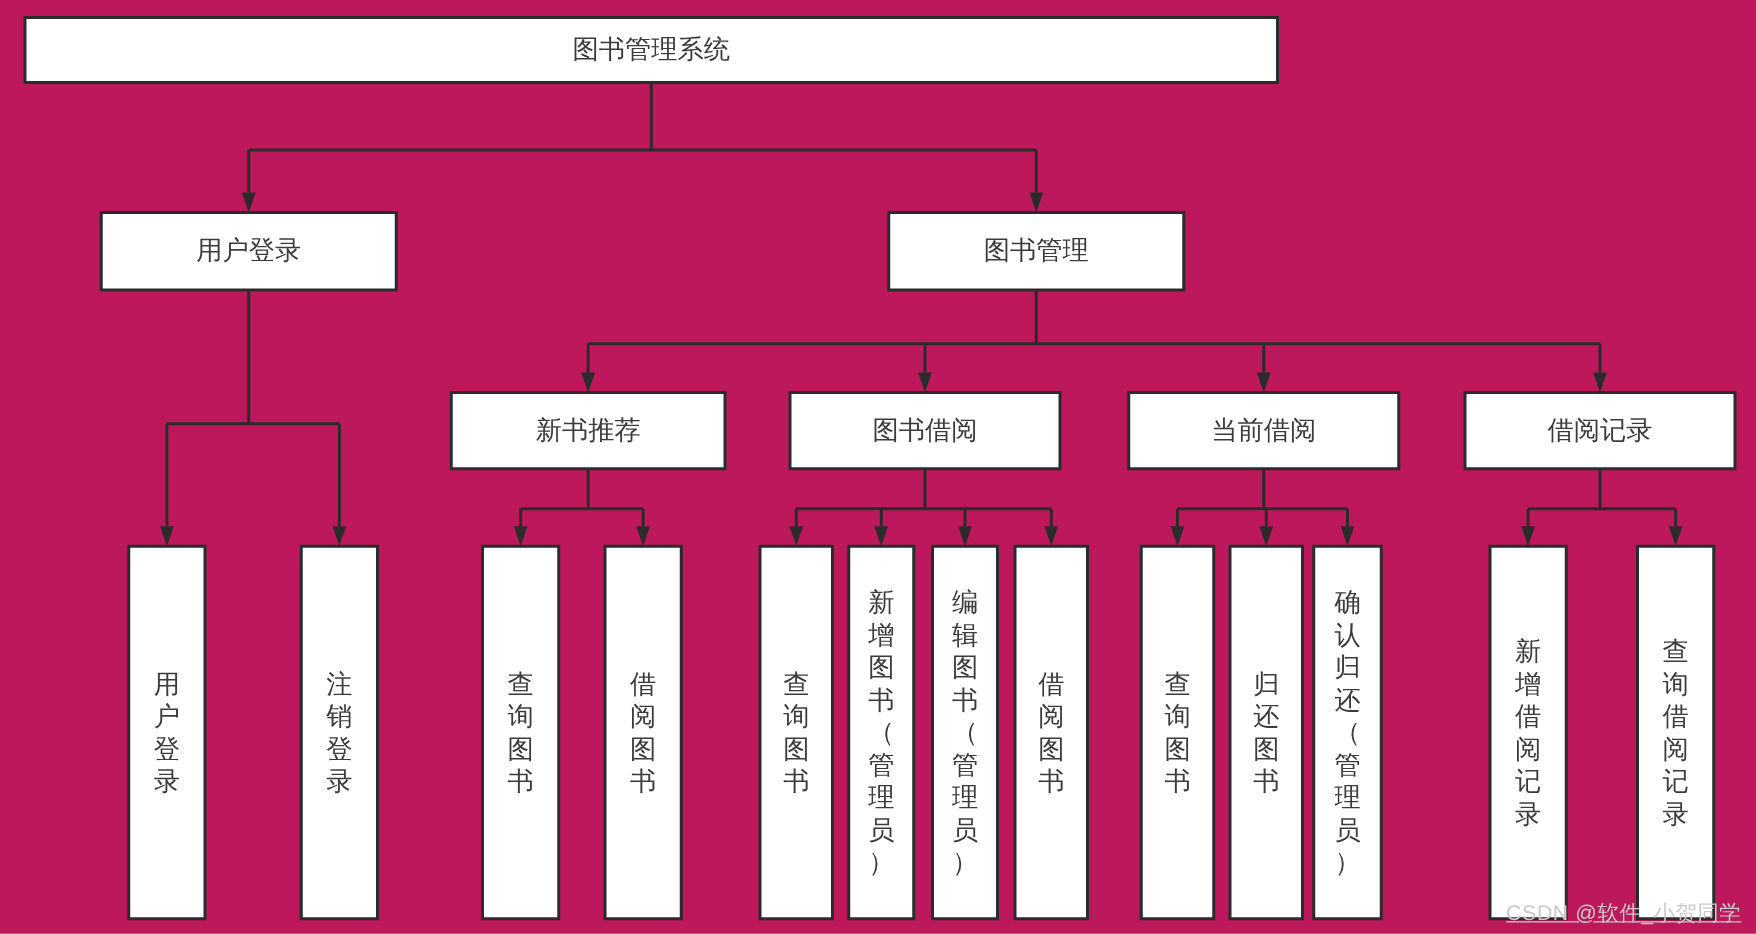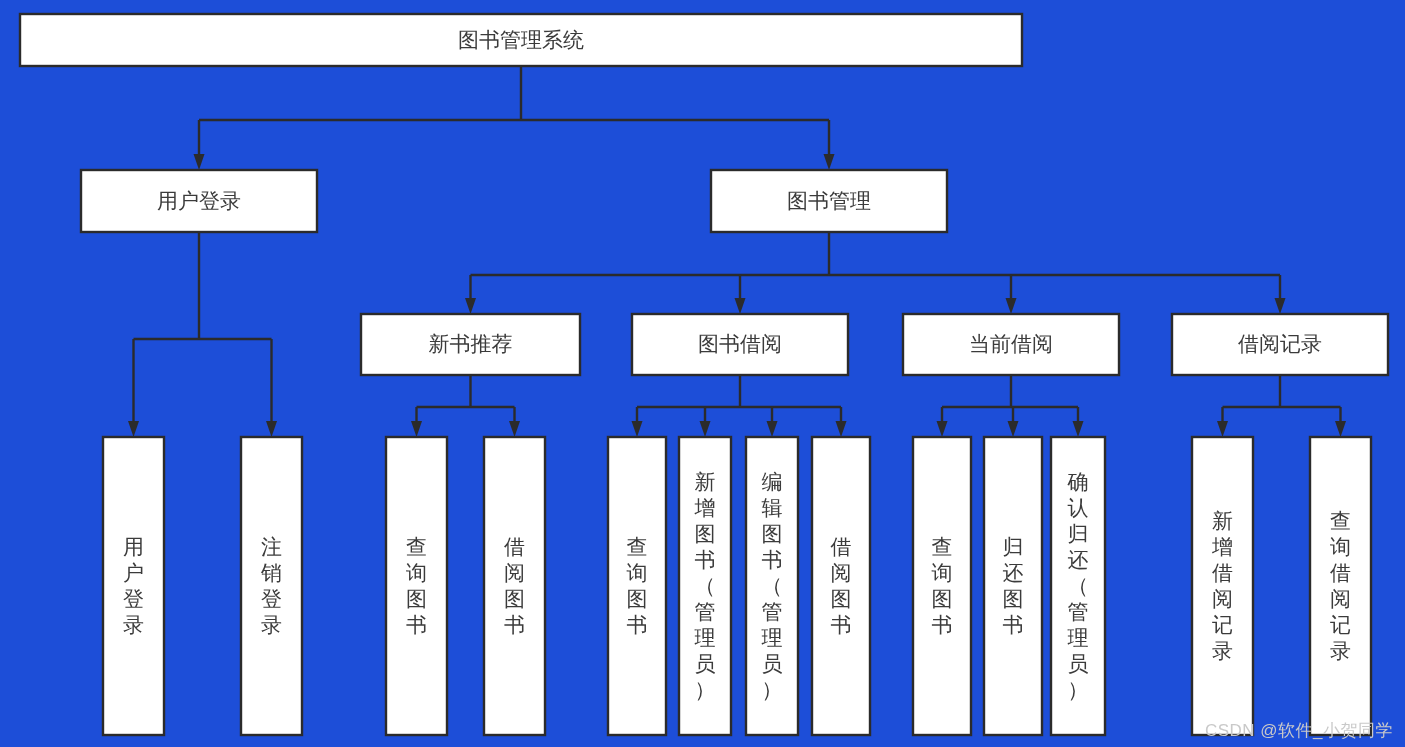--- a/index.html
+++ b/index.html
@@ -10,21 +10,21 @@
   body {
     width: 1405px;
     height: 747px;
     font-family: "Liberation Sans", "DejaVu Sans", sans-serif;
     overflow: hidden;
   }
   #diagram-root {
     position: relative;
     width: 1405px;
     height: 747px;
-    background: #1d4ed8;
+    background: #be185d;
   }
   svg.flow {
     position: absolute;
     top: 0;
     left: 0;
     width: 1405px;
     height: 747px;
     display: block;
   }
   .node-rect {
@@ -58,20 +58,21 @@
   .watermark {
     position: absolute;
     right: 12px;
     bottom: 5px;
     font-family: "Liberation Sans", "DejaVu Sans", sans-serif;
     font-size: 17px;
     color: #c9c9c9;
     letter-spacing: 0.5px;
     white-space: nowrap;
     pointer-events: none;
+    text-decoration: underline;
   }
 </style>
 </head>
 <body>
 
 <div id="diagram-root">
   <svg class="flow" viewBox="0 0 1405 747" xmlns="http://www.w3.org/2000/svg">
     <g id="edge-layer">
         <g>
           <line x1="521" y1="66" x2="521" y2="120" class="connector"></line>

